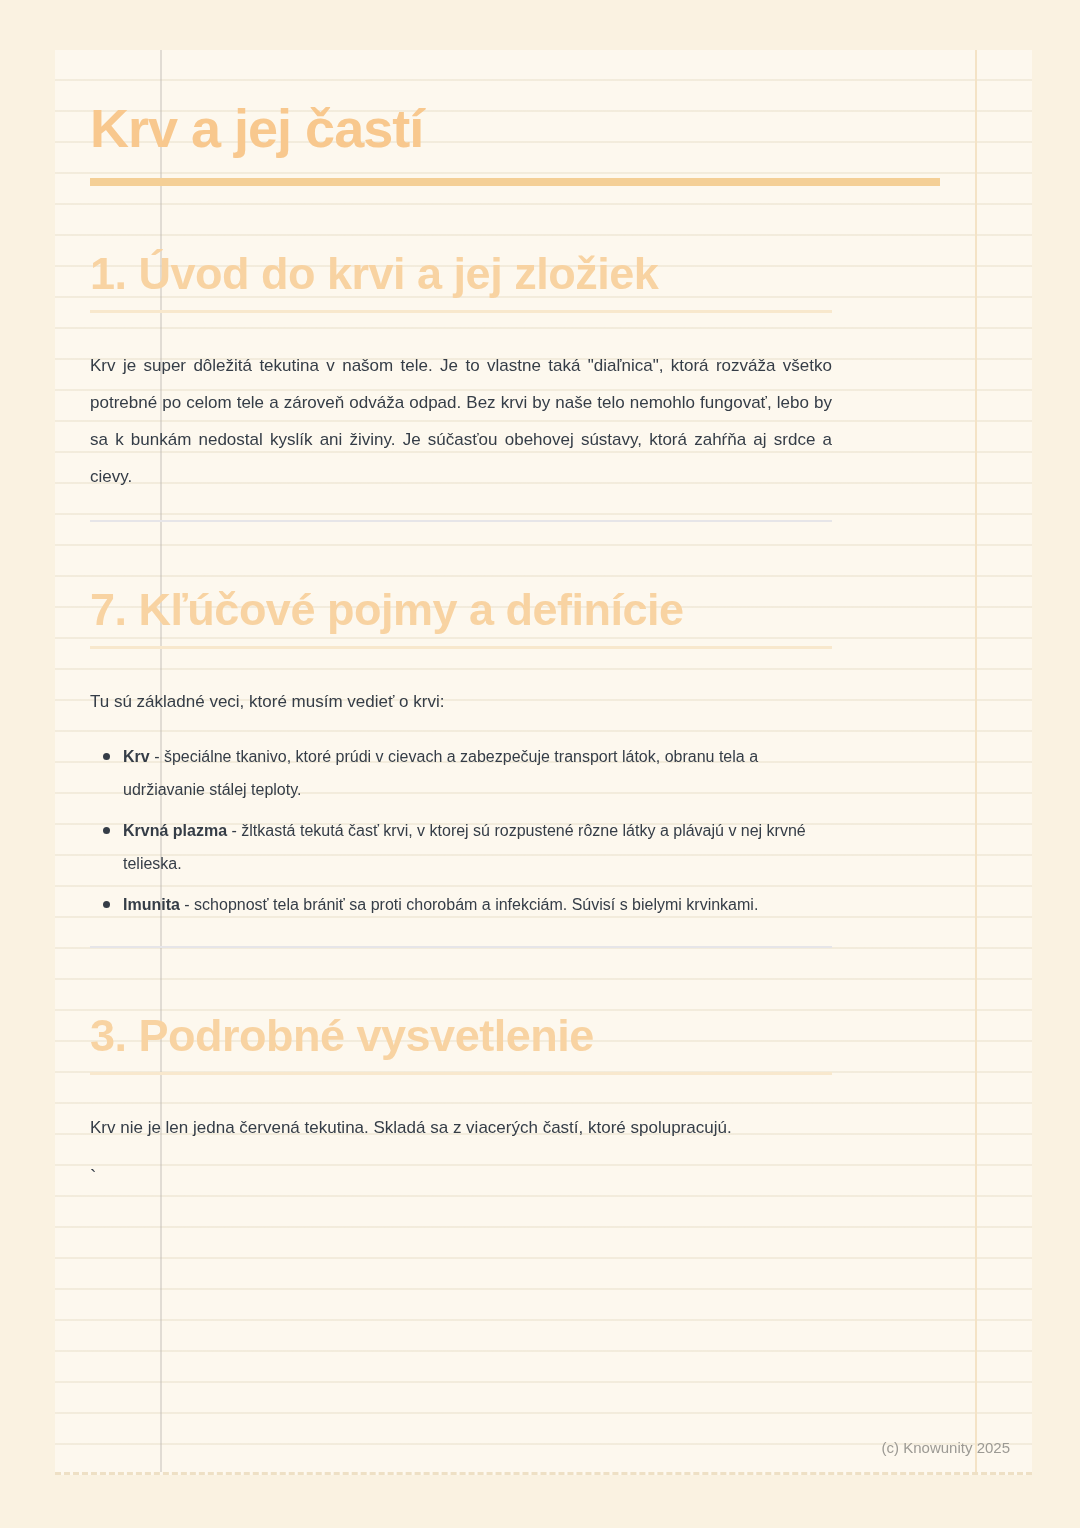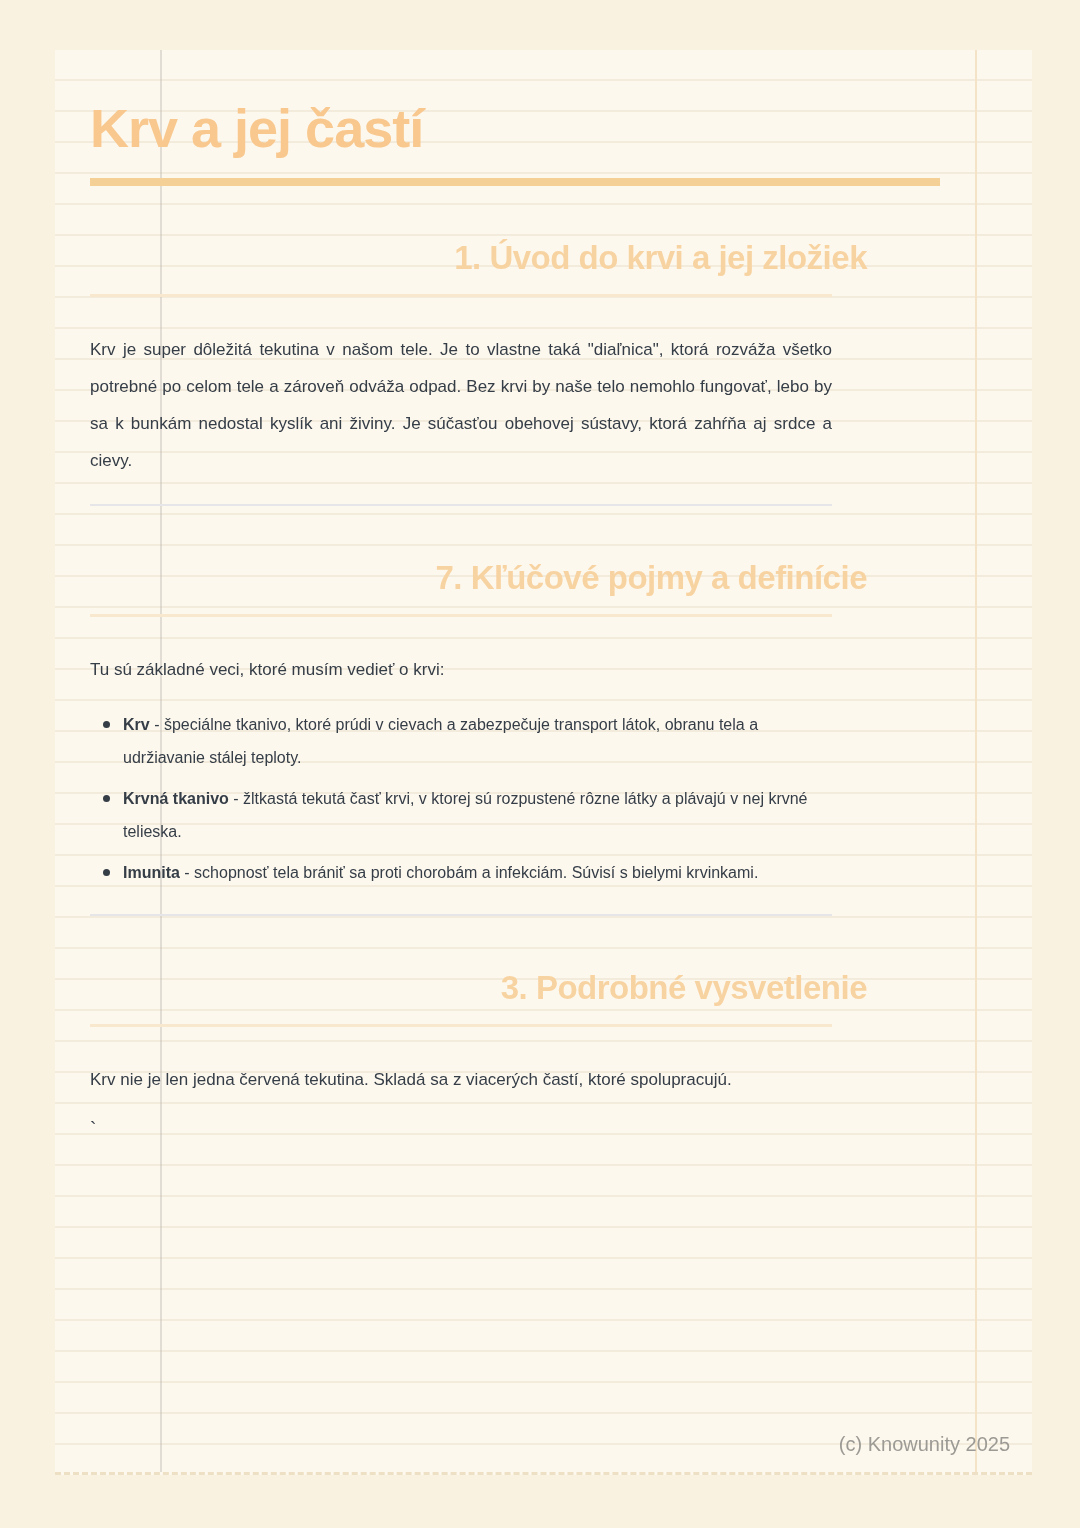--- a/index.html
+++ b/index.html
@@ -24,22 +24,22 @@
   .vline { position:absolute; top:0; bottom:0; width:2px; }
   .vline.left  { left:105px; background:rgba(190,186,180,0.45); }
   .vline.right { left:920px; background:#f4e3c6; }
   .content { position:relative; padding:45px 0 0 35px; width:812px; }
   h1 {
     font-size:54px; line-height:66px; font-weight:bold;
     letter-spacing:-1px; color:#f8c88e;
   }
   .bar { margin-top:17px; height:8px; width:850px; background:#f4cf96; }
   h2 {
-    font-size:33px; line-height:44px; font-weight:bold;
-    letter-spacing:-0.5px; color:#f8d3a2; margin-top:50px;text-align:right;
+    font-size:45px; line-height:44px; font-weight:bold;
+    letter-spacing:-0.5px; color:#f8d3a2; margin-top:66px;
   }
   .hrule { margin-top:14px; height:3px; width:742px; background:#f8e8cd; }
   .body {
     margin-top:34px; width:742px;
     font-size:17px; line-height:37px; color:#353d47;
   }
   .just { text-align:justify; }
   .divider { margin-top:25px; height:2px; width:742px; background:#e6e5e8; }
   ul { margin-top:20px; width:742px; list-style:none; }
   li {
@@ -47,21 +47,21 @@
     font-size:16px; line-height:33px; color:#353d47;
   }
   .dot {
     position:absolute; left:13px; top:13px;
     width:7px; height:7px; border-radius:50%; background:#353d47;
   }
   .term { font-weight:bold; }
   .stray { margin-top:20px; font-size:19px; color:#353d47; }
   .footer {
     position:absolute; right:22px; bottom:16px;
-    font-size:20px; color:#9c9a94;
+    font-size:15px; color:#9c9a94;
   }
 </style>
 </head>
 <body>
 
 <div class="page">
   <div class="vline left"></div>
   <div class="vline right"></div>
 
   <div class="content">
@@ -75,21 +75,21 @@
 
     <h2>7. Kľúčové pojmy a definície</h2>
     <div class="hrule"></div>
     <p class="body">Tu sú základné veci, ktoré musím vedieť o krvi:</p>
 
     <ul>
       <li>
         <span class="dot"></span><span class="term">Krv</span><span class="desc"> - špeciálne tkanivo, ktoré prúdi v cievach a zabezpečuje transport látok, obranu tela a udržiavanie stálej teploty.</span>
       </li>
       <li>
-        <span class="dot"></span><span class="term">Krvná tkanivo</span><span class="desc"> - žltkastá tekutá časť krvi, v ktorej sú rozpustené rôzne látky a plávajú v nej krvné telieska.</span>
+        <span class="dot"></span><span class="term">Krvná plazma</span><span class="desc"> - žltkastá tekutá časť krvi, v ktorej sú rozpustené rôzne látky a plávajú v nej krvné telieska.</span>
       </li>
       <li>
         <span class="dot"></span><span class="term">Imunita</span><span class="desc"> - schopnosť tela brániť sa proti chorobám a infekciám. Súvisí s bielymi krvinkami.</span>
       </li>
     </ul>
     <div class="divider"></div>
 
     <h2>3. Podrobné vysvetlenie</h2>
     <div class="hrule"></div>
     <p class="body just">Krv nie je len jedna červená tekutina. Skladá sa z viacerých častí, ktoré spolupracujú.</p>

